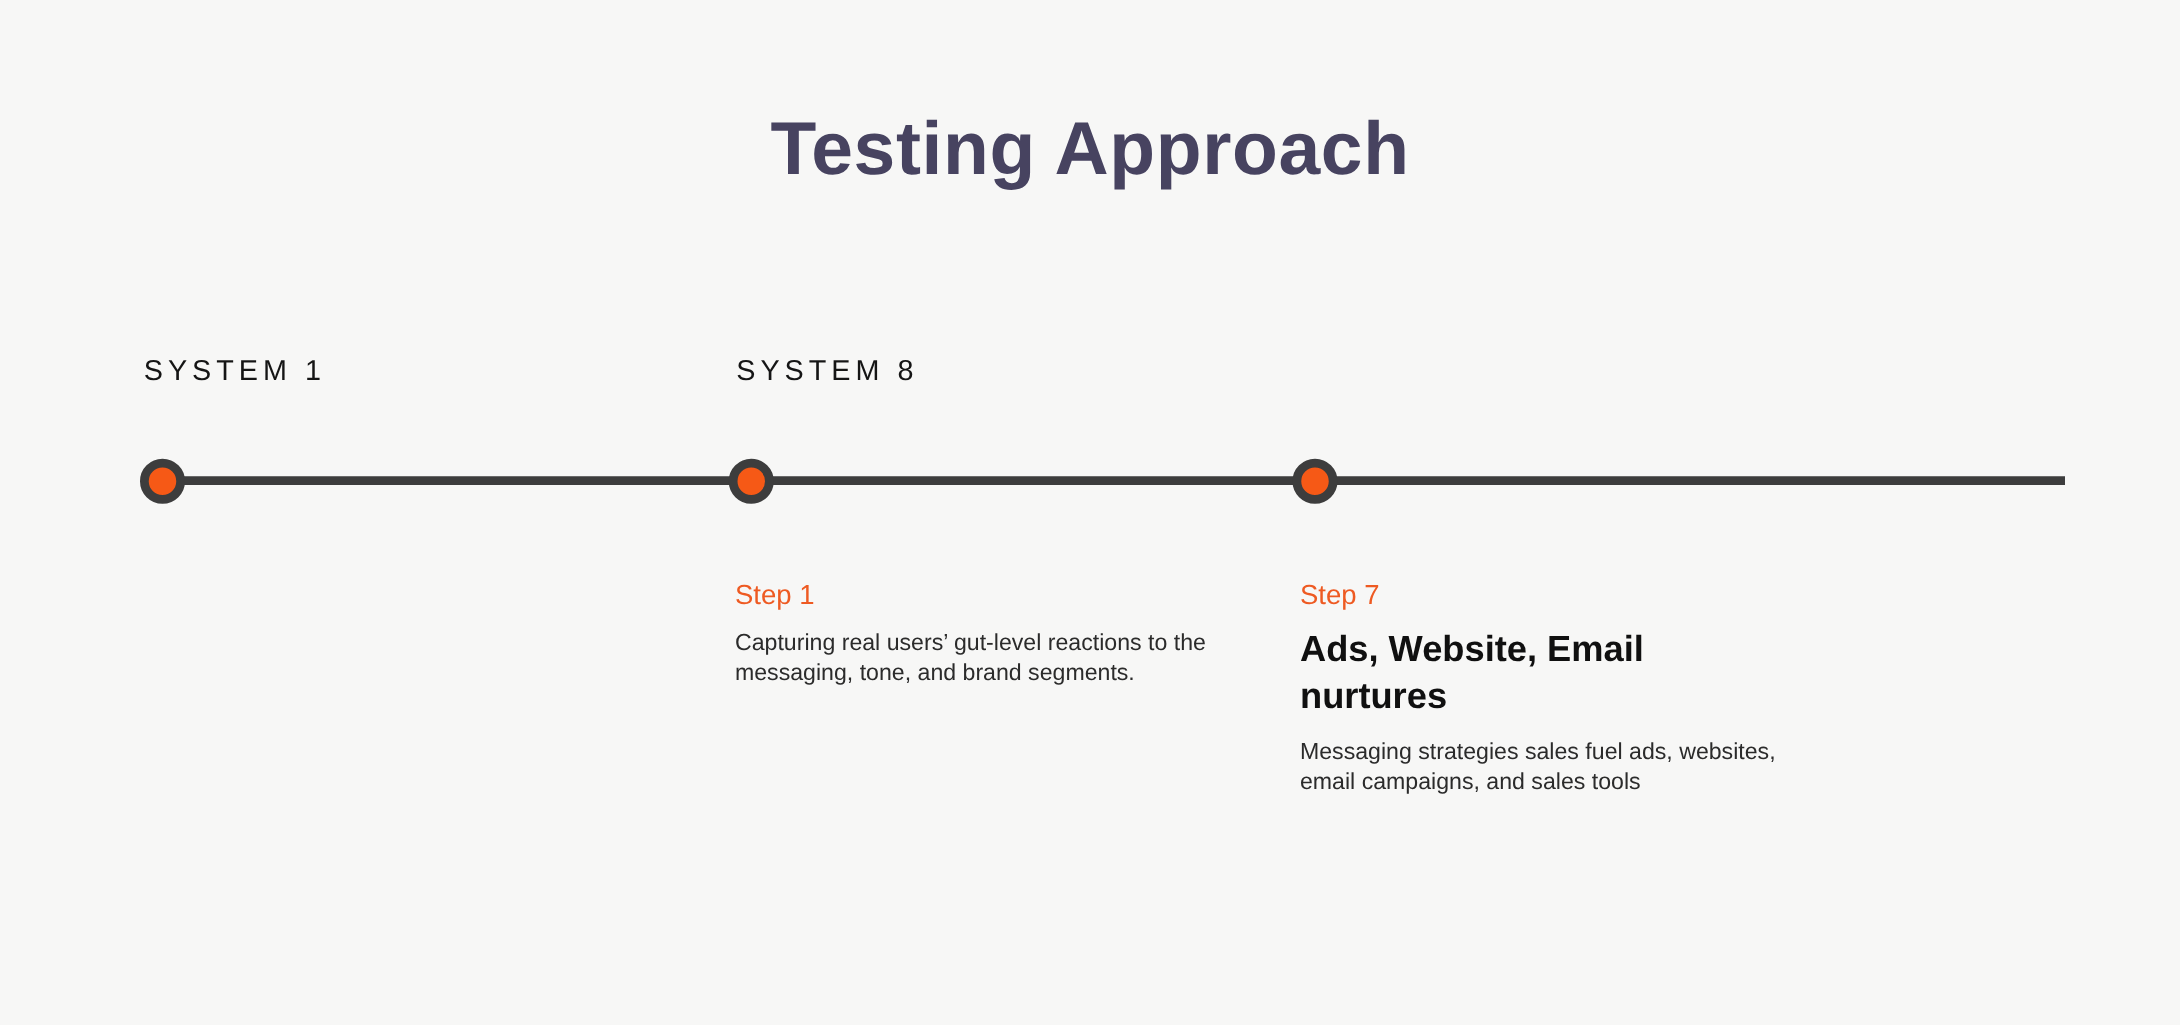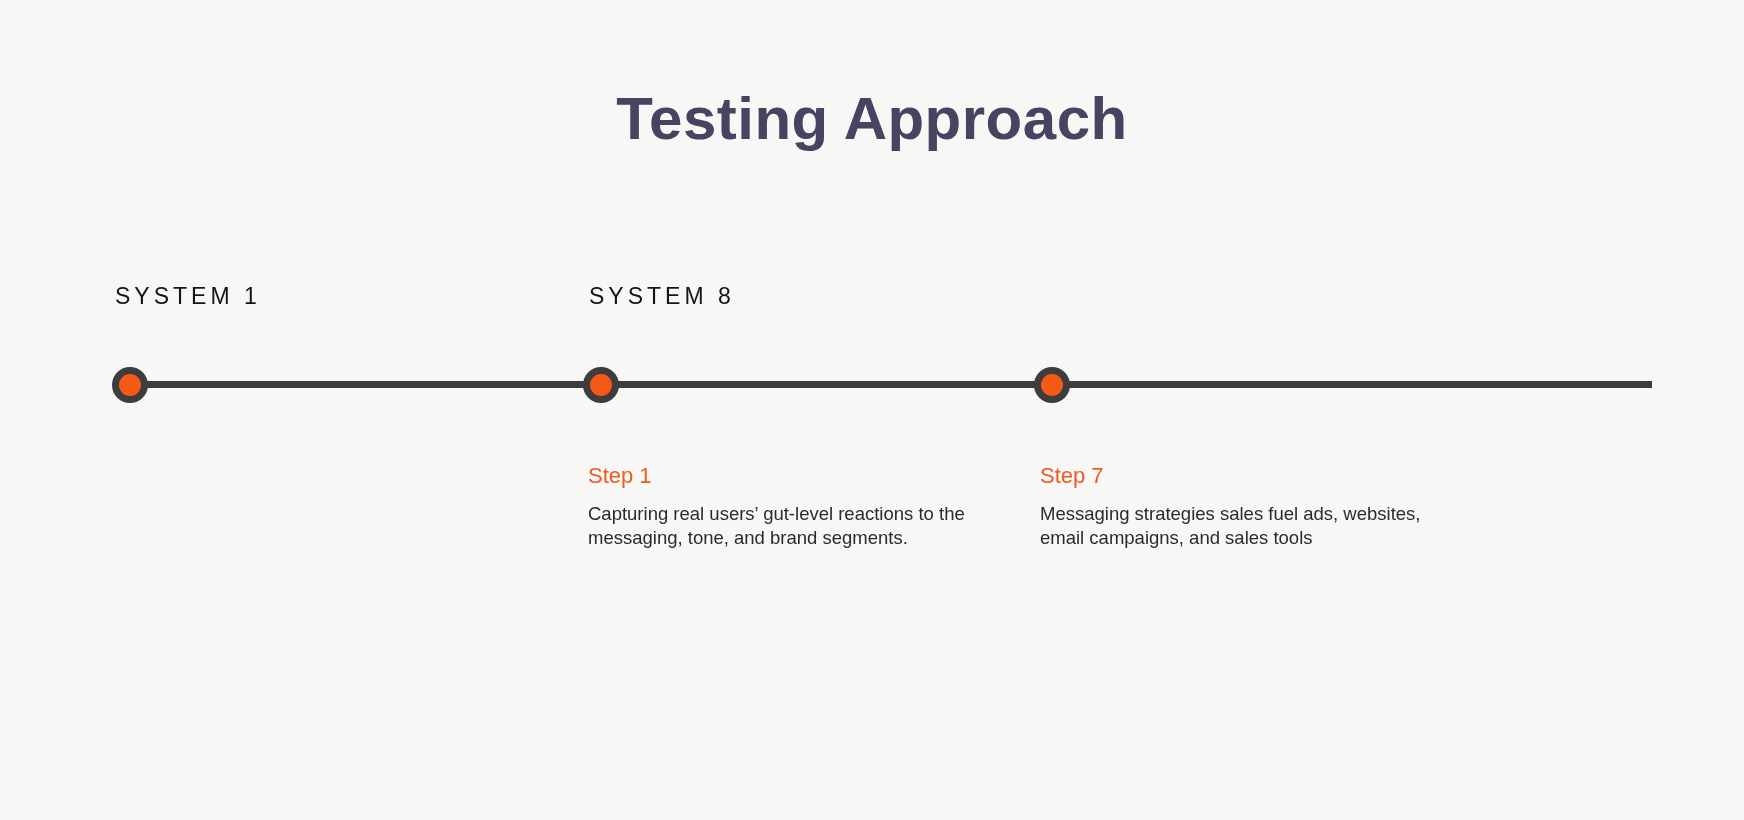--- a/index.html
+++ b/index.html
@@ -112,16 +112,17 @@
   <div class="timeline-dot d3"></div>
 
 
   <section class="col col2">
     <div class="step-label">Step 1</div>
     <p class="step-desc">Capturing real users’ gut-level reactions to the messaging, tone, and brand segments.</p>
   </section>
 
   <section class="col col3">
     <div class="step-label">Step 7</div>
+    <h2 class="step-heading">Ads, Website, Email nurtures</h2>
     <p class="step-desc">Messaging strategies sales fuel ads, websites, email campaigns, and sales tools</p>
   </section>
 
 </div>
 
 </body></html>

